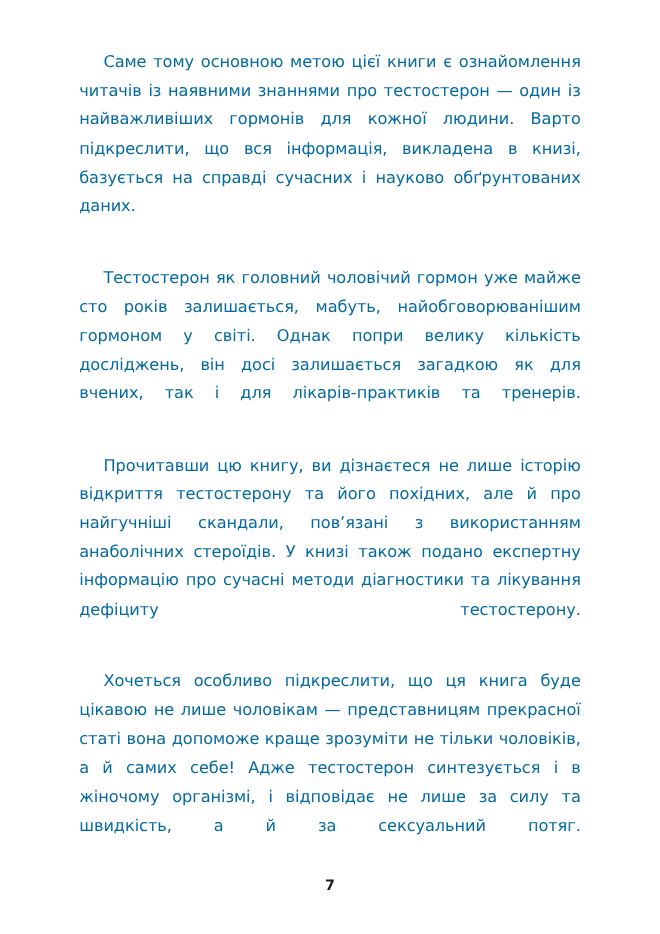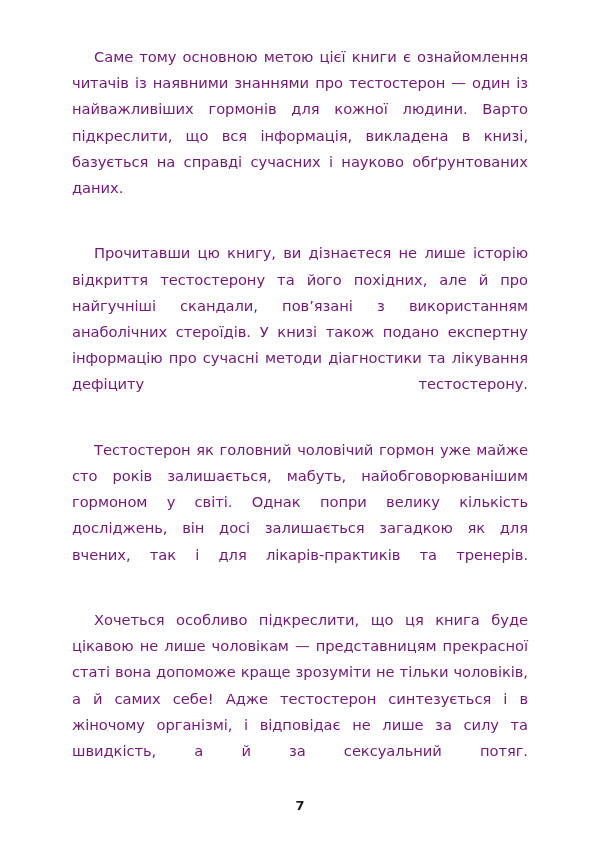--- a/index.html
+++ b/index.html
@@ -35,21 +35,21 @@
   }
 
   p.para {
     margin: 0 0 13px 0;
     text-align: justify;
     text-indent: 22px;
     font-size: 14.7px;
     line-height: 26.2px;
     letter-spacing: -0.05px;
     word-spacing: 0.2px;
-    color: #701a75;
+    color: #0369a1;
     hyphens: none;
   }
 
   p.para:last-child {
     margin-bottom: 0;
   }
 
   p.para.bold {
     font-weight: 700;
     letter-spacing: -0.1px;
@@ -80,23 +80,23 @@
 </style>
 </head>
 <body>
 
 <div class="page">
 
   <div class="text-block">
 
     <p class="para gap-after-p3">Саме тому основною метою цієї книги є ознайомлення читачів із наявними знаннями про тестостерон — один із найважливіших гормонів для кожної людини. Варто підкреслити, що вся інформація, викладена в книзі, базується на справді сучасних і науково обґрунтованих даних.</p>
 
+    <p class="para gap-after-p3">Тестостерон як головний чоловічий гормон уже майже сто років залишається, мабуть, найобговорюванішим гормоном у світі. Однак попри велику кількість досліджень, він досі залишається загадкою як для вчених, так і для лікарів-практиків та тренерів.</p>
+
     <p class="para gap-after-p4">Прочитавши цю книгу, ви дізнаєтеся не лише історію відкриття тестостерону та його похідних, але й про найгучніші скандали, пов’язані з використанням анаболічних стероїдів. У книзі також подано експертну інформацію про сучасні методи діагностики та лікування дефіциту тестостерону.</p>
-
-    <p class="para gap-after-p3">Тестостерон як головний чоловічий гормон уже майже сто років залишається, мабуть, найобговорюванішим гормоном у світі. Однак попри велику кількість досліджень, він досі залишається загадкою як для вчених, так і для лікарів-практиків та тренерів.</p>
 
 
     <p class="para gap-after-p5">Хочеться особливо підкреслити, що ця книга буде цікавою не лише чоловікам — представницям прекрасної статі вона допоможе краще зрозуміти не тільки чоловіків, а й самих себе! Адже тестостерон синтезується і в жіночому організмі, і відповідає не лише за силу та швидкість, а й за сексуальний потяг.</p>
 
   </div>
 
   <div class="page-number">7</div>
 
 </div>
 

